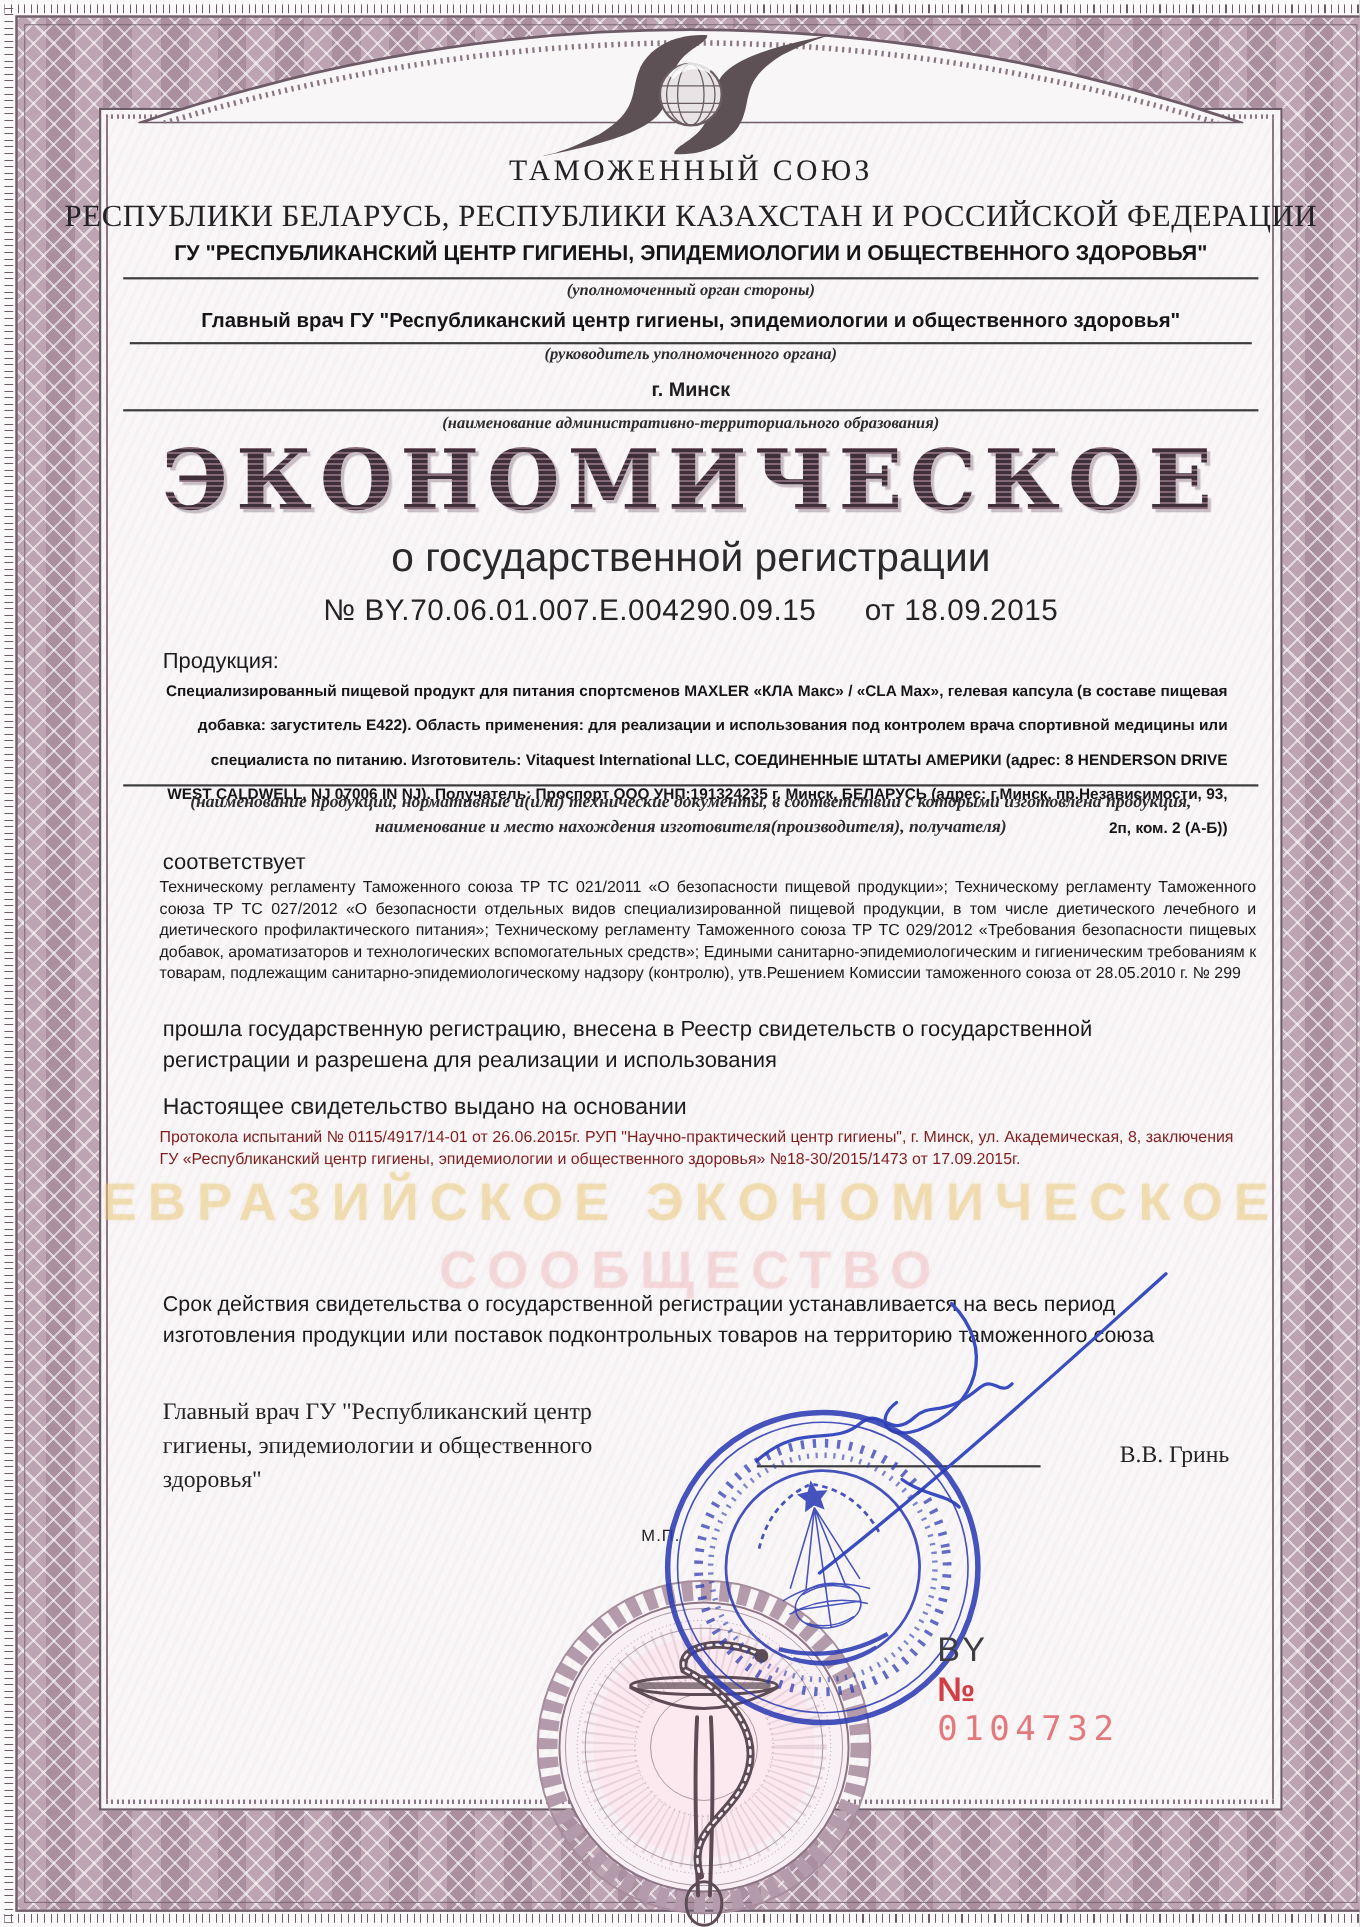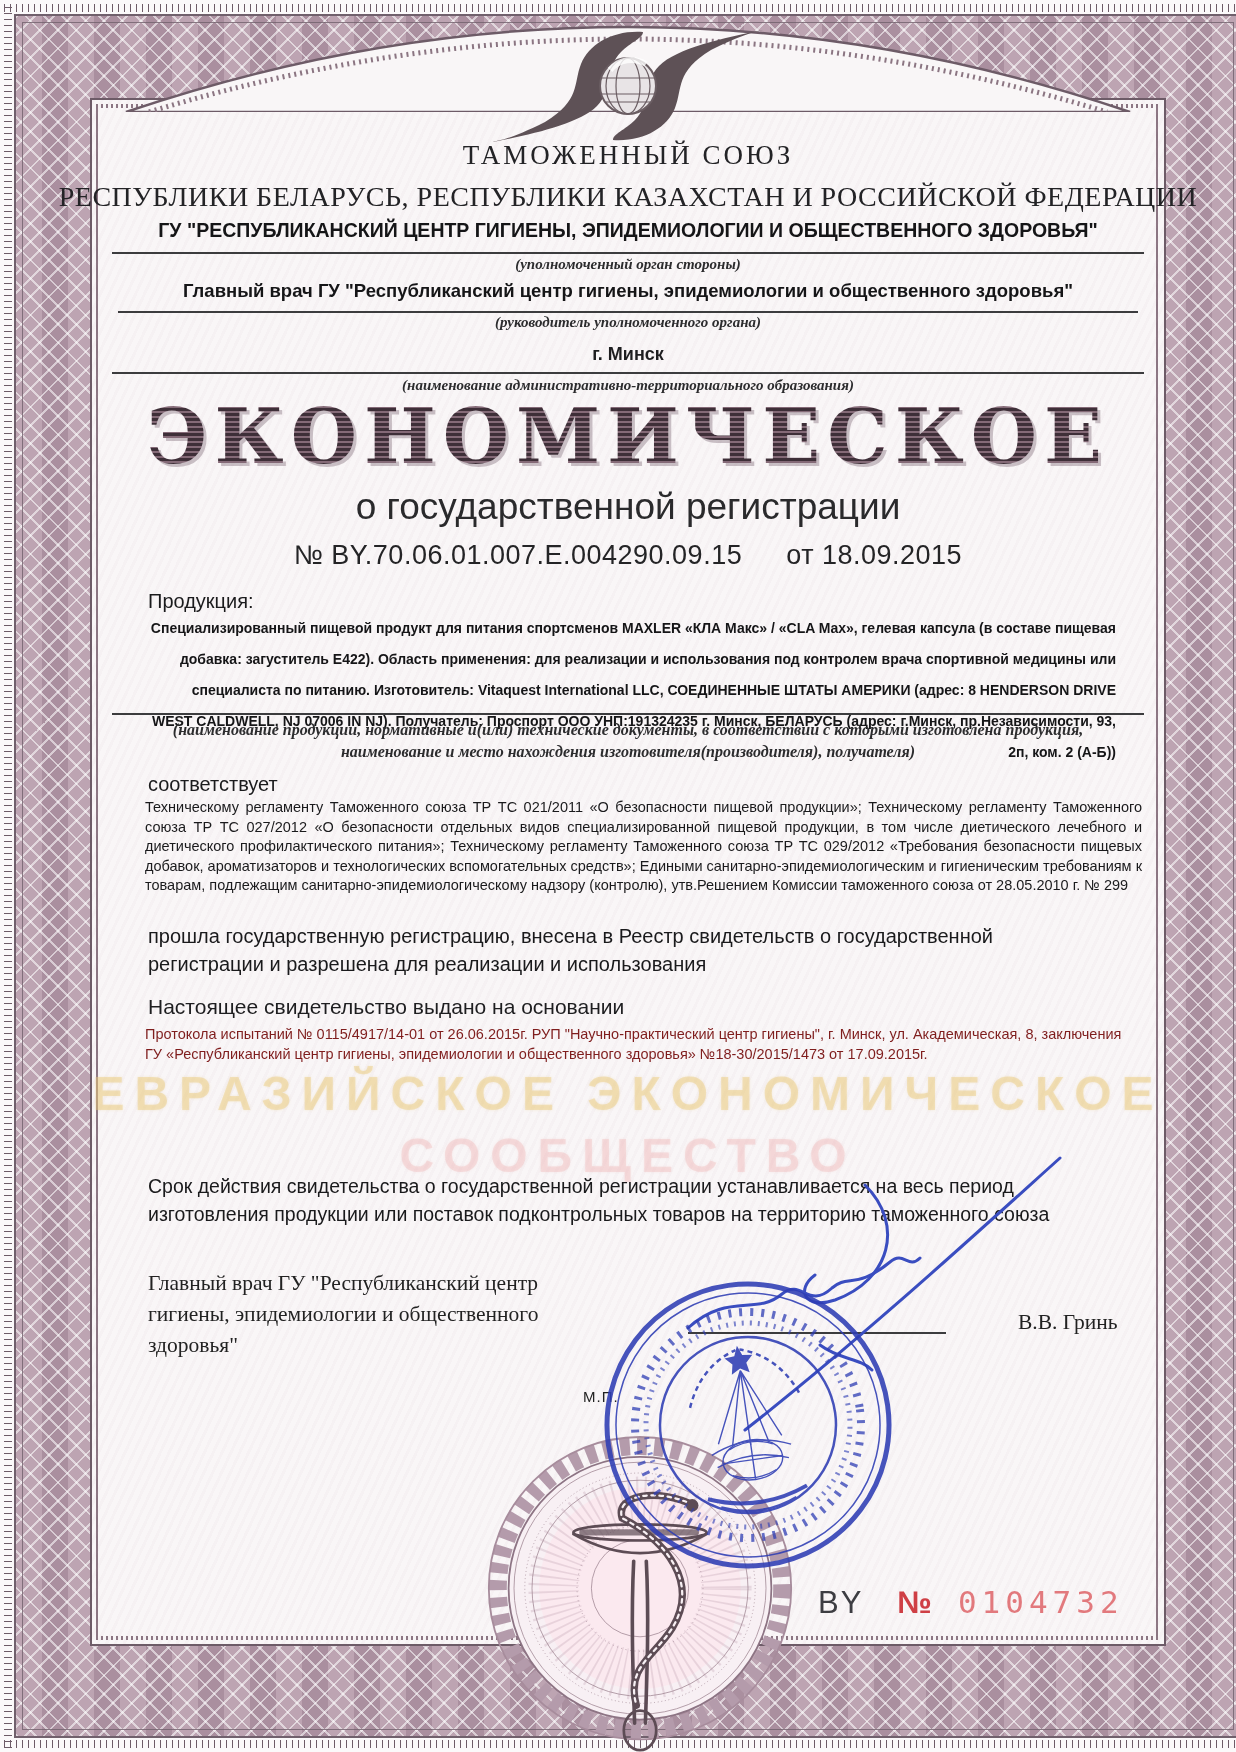--- a/index.html
+++ b/index.html
@@ -76,21 +76,21 @@
 
   .signer-title{top:1268px;left:148px;width:470px;font-size:21.5px;line-height:31px;color:#222;}
   .sig-rule{top:1332px;left:688px;width:258px;height:1.5px;}
   .signer-name{top:1310px;left:1018px;font-size:21.5px;color:#222;}
   .seal-mark{top:1388px;left:583px;font-size:15px;letter-spacing:1px;color:#222;}
 
   .sig-svg{top:1130px;left:560px;z-index:6;}
   .stamp-svg{top:1275px;left:598px;z-index:6;opacity:.88;}
   .rosette-svg{top:1428px;left:468px;z-index:5;}
 
-  .serial{top:1584px;left:818px;display:flex;align-items:baseline;z-index:7;}
+  .serial{top:1482px;left:818px;display:flex;align-items:baseline;z-index:7;flex-direction:column;}
   .serial .cc{font-size:31px;color:#3d3d42;letter-spacing:2px;}
   .serial .no{font-size:31px;font-weight:bold;color:#cf3f45;margin-left:34px;}
   .serial .digits{font-size:31px;color:#e2797d;font-family:"DejaVu Sans Mono",monospace;
                   letter-spacing:5px;margin-left:26px;}
 </style>
 </head>
 <body>
 
 <div class="page">
 

